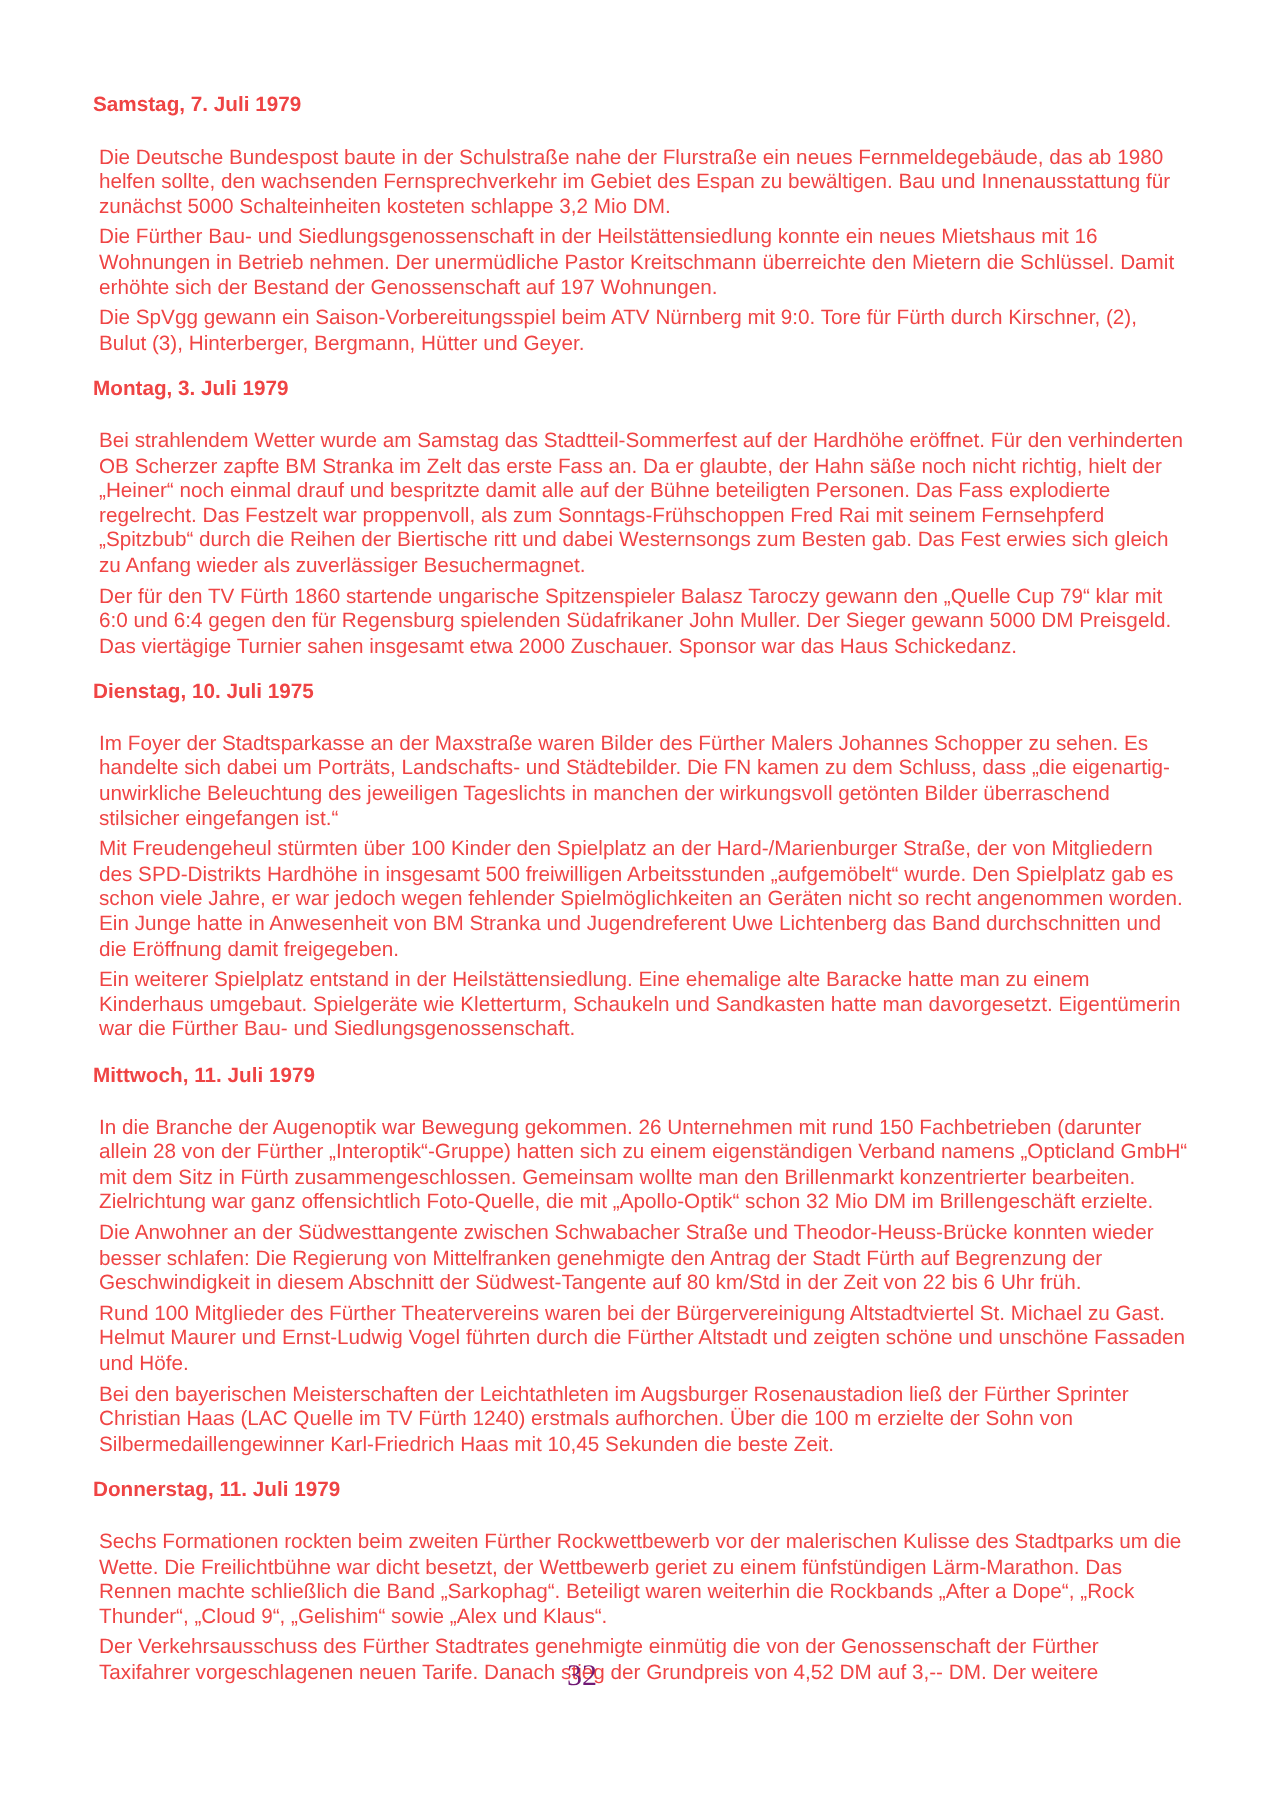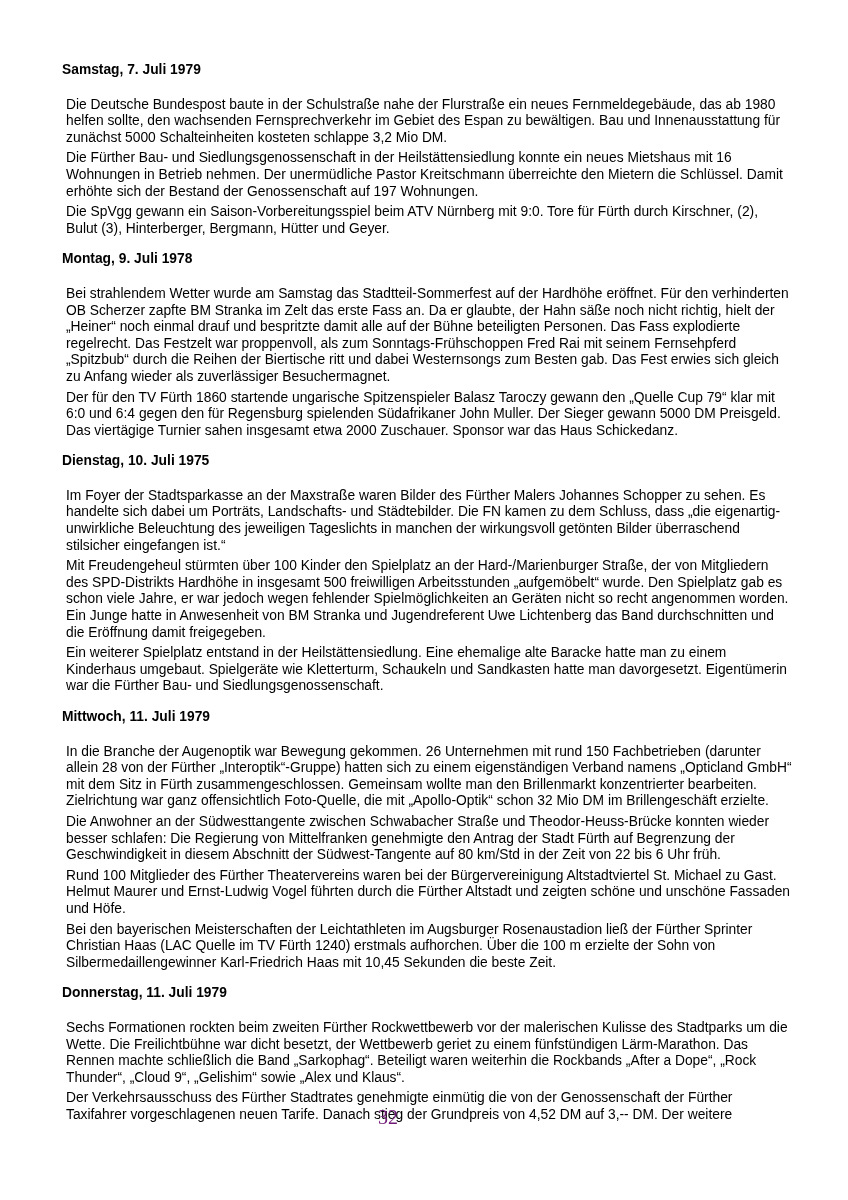--- a/index.html
+++ b/index.html
@@ -18,21 +18,21 @@
     overflow: hidden;
   }
   .content {
     position: absolute;
     left: 62px;
     top: 62px;
     width: 734px;
     font-size: 13.8px;
     line-height: 16.6px;
     text-align: left;
-    color: #000000;
+    color: #ef4444;
   }
   .day-heading {
     font-size: 13.8px;
     line-height: 16.6px;
     font-weight: bold;
     margin: 14px 0 18px 0;
     padding: 0;
   }
   .day-heading:first-child {
     margin-top: 0;
@@ -55,21 +55,21 @@
 </style>
 </head>
 <body>
 
 <div class="page">
   <div class="content" id="content">
       <h2 class="day-heading">Samstag, 7. Juli 1979</h2>
       <div class="para">Die Deutsche Bundespost baute in der Schulstraße nahe der Flurstraße ein neues Fernmeldegebäude, das ab 1980 helfen sollte, den wachsenden Fernsprechverkehr im Gebiet des Espan zu bewältigen. Bau und Innenausstattung für zunächst 5000 Schalteinheiten kosteten schlappe 3,2 Mio DM.</div>
       <div class="para">Die Fürther Bau- und Siedlungsgenossenschaft in der Heilstättensiedlung konnte ein neues Mietshaus mit 16 Wohnungen in Betrieb nehmen. Der unermüdliche Pastor Kreitschmann überreichte den Mietern die Schlüssel. Damit erhöhte sich der Bestand der Genossenschaft auf 197 Wohnungen.</div>
       <div class="para">Die SpVgg gewann ein Saison-Vorbereitungsspiel beim ATV Nürnberg mit 9:0. Tore für Fürth durch Kirschner, (2), Bulut (3), Hinterberger, Bergmann, Hütter und Geyer.</div>
-      <h2 class="day-heading">Montag, 9. Juli 1978</h2>
+      <h2 class="day-heading">Montag, 3. Juli 1979</h2>
       <div class="para">Bei strahlendem Wetter wurde am Samstag das Stadtteil-Sommerfest auf der Hardhöhe eröffnet. Für den verhinderten OB Scherzer zapfte BM Stranka im Zelt das erste Fass an. Da er glaubte, der Hahn säße noch nicht richtig, hielt der „Heiner“ noch einmal drauf und bespritzte damit alle auf der Bühne beteiligten Personen. Das Fass explodierte regelrecht. Das Festzelt war proppenvoll, als zum Sonntags-Frühschoppen Fred Rai mit seinem Fernsehpferd „Spitzbub“ durch die Reihen der Biertische ritt und dabei Westernsongs zum Besten gab. Das Fest erwies sich gleich zu Anfang wieder als zuverlässiger Besuchermagnet.</div>
       <div class="para">Der für den TV Fürth 1860 startende ungarische Spitzenspieler Balasz Taroczy gewann den „Quelle Cup 79“ klar mit 6:0 und 6:4 gegen den für Regensburg spielenden Südafrikaner John Muller. Der Sieger gewann 5000 DM Preisgeld. Das viertägige Turnier sahen insgesamt etwa 2000 Zuschauer. Sponsor war das Haus Schickedanz.</div>
       <h2 class="day-heading">Dienstag, 10. Juli 1975</h2>
       <div class="para">Im Foyer der Stadtsparkasse an der Maxstraße waren Bilder des Fürther Malers Johannes Schopper zu sehen. Es handelte sich dabei um Porträts, Landschafts- und Städtebilder. Die FN kamen zu dem Schluss, dass „die eigenartig-unwirkliche Beleuchtung des jeweiligen Tageslichts in manchen der wirkungsvoll getönten Bilder überraschend stilsicher eingefangen ist.“</div>
       <div class="para">Mit Freudengeheul stürmten über 100 Kinder den Spielplatz an der Hard-/Marienburger Straße, der von Mitgliedern des SPD-Distrikts Hardhöhe in insgesamt 500 freiwilligen Arbeitsstunden „aufgemöbelt“ wurde. Den Spielplatz gab es schon viele Jahre, er war jedoch wegen fehlender Spielmöglichkeiten an Geräten nicht so recht angenommen worden. Ein Junge hatte in Anwesenheit von BM Stranka und Jugendreferent Uwe Lichtenberg das Band durchschnitten und die Eröffnung damit freigegeben.</div>
       <div class="para">Ein weiterer Spielplatz entstand in der Heilstättensiedlung. Eine ehemalige alte Baracke hatte man zu einem Kinderhaus umgebaut. Spielgeräte wie Kletterturm, Schaukeln und Sandkasten hatte man davorgesetzt. Eigentümerin war die Fürther Bau- und Siedlungsgenossenschaft.</div>
       <h2 class="day-heading">Mittwoch, 11. Juli 1979</h2>
       <div class="para">In die Branche der Augenoptik war Bewegung gekommen. 26 Unternehmen mit rund 150 Fachbetrieben (darunter allein 28 von der Fürther „Interoptik“-Gruppe) hatten sich zu einem eigenständigen Verband namens „Opticland GmbH“ mit dem Sitz in Fürth zusammengeschlossen. Gemeinsam wollte man den Brillenmarkt konzentrierter bearbeiten. Zielrichtung war ganz offensichtlich Foto-Quelle, die mit „Apollo-Optik“ schon 32 Mio DM im Brillengeschäft erzielte.</div>
       <div class="para">Die Anwohner an der Südwesttangente zwischen Schwabacher Straße und Theodor-Heuss-Brücke konnten wieder besser schlafen: Die Regierung von Mittelfranken genehmigte den Antrag der Stadt Fürth auf Begrenzung der Geschwindigkeit in diesem Abschnitt der Südwest-Tangente auf 80 km/Std in der Zeit von 22 bis 6 Uhr früh.</div>
       <div class="para">Rund 100 Mitglieder des Fürther Theatervereins waren bei der Bürgervereinigung Altstadtviertel St. Michael zu Gast. Helmut Maurer und Ernst-Ludwig Vogel führten durch die Fürther Altstadt und zeigten schöne und unschöne Fassaden und Höfe.</div>

